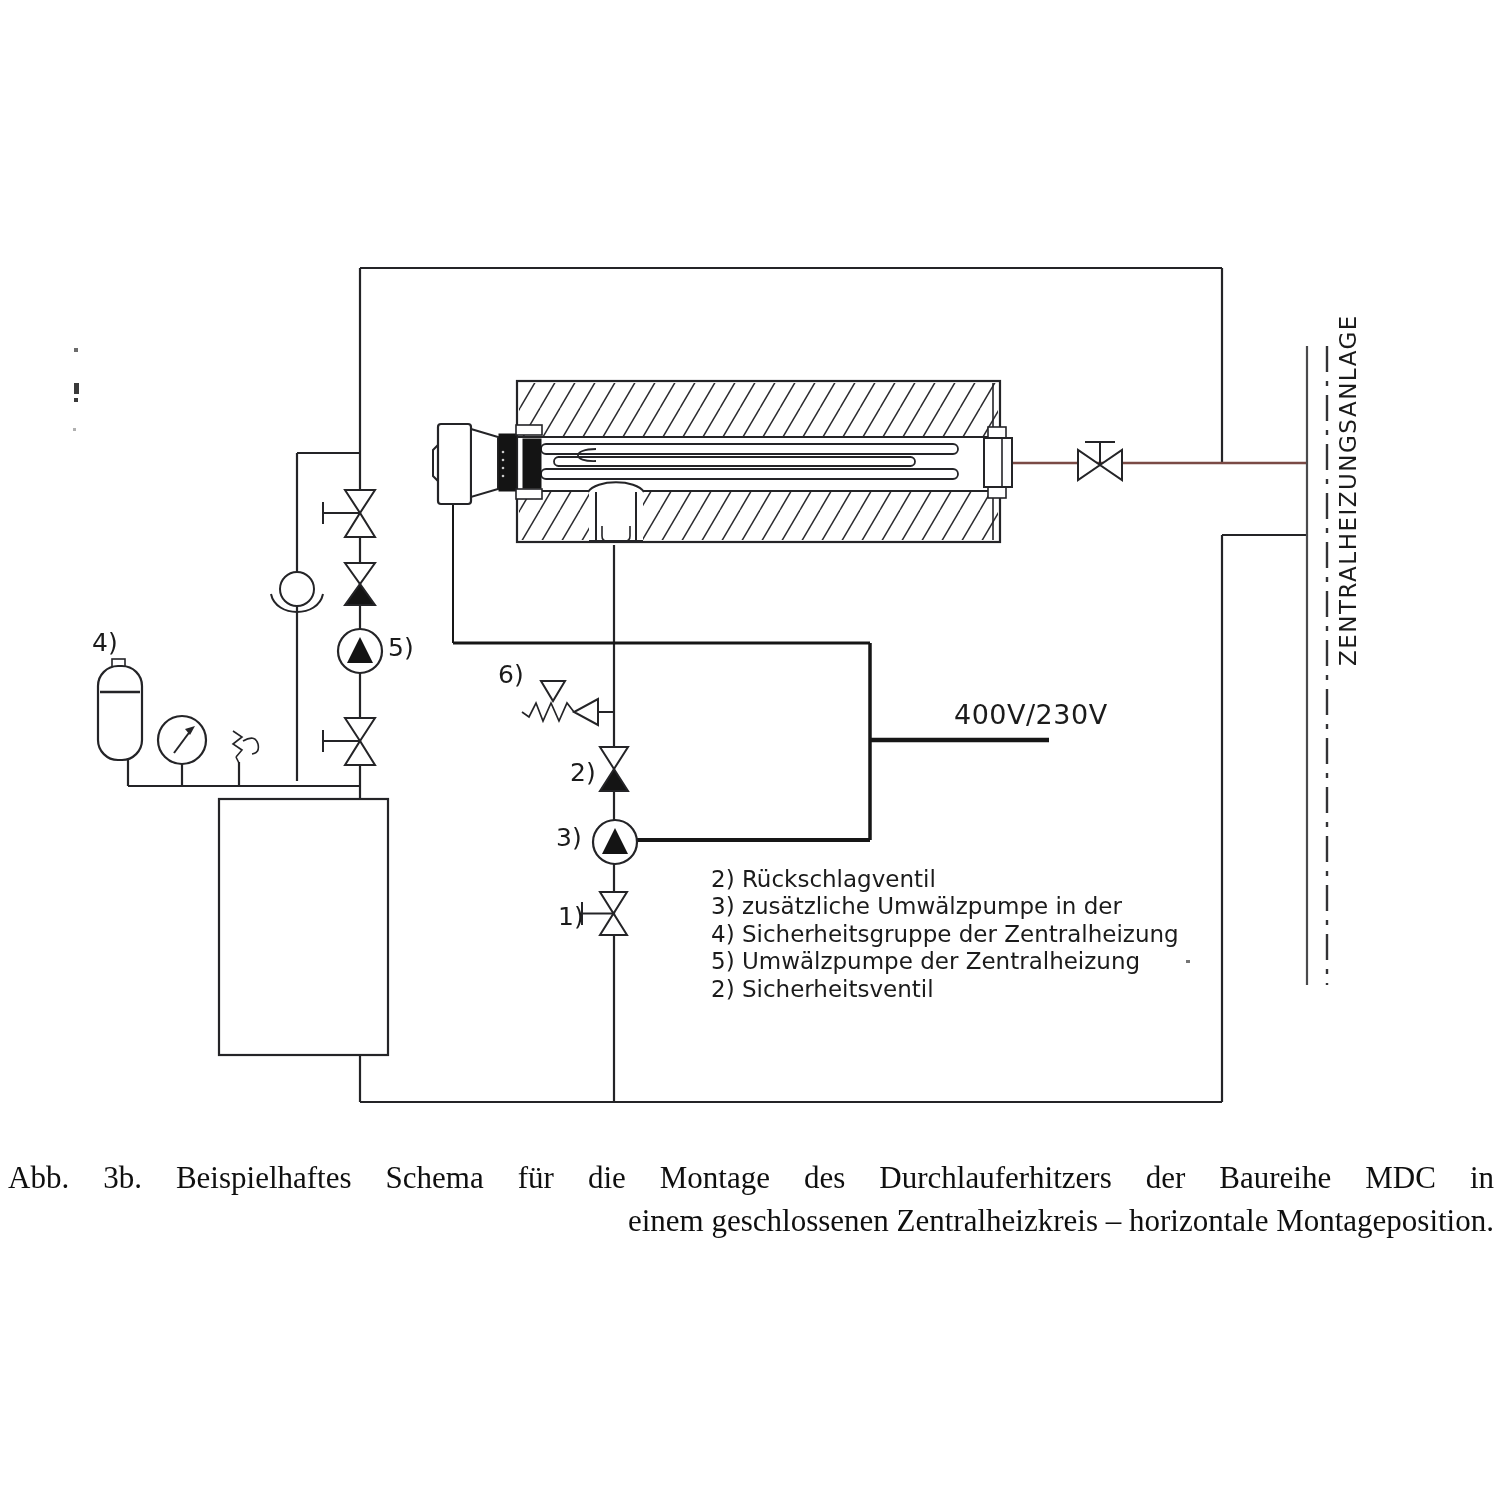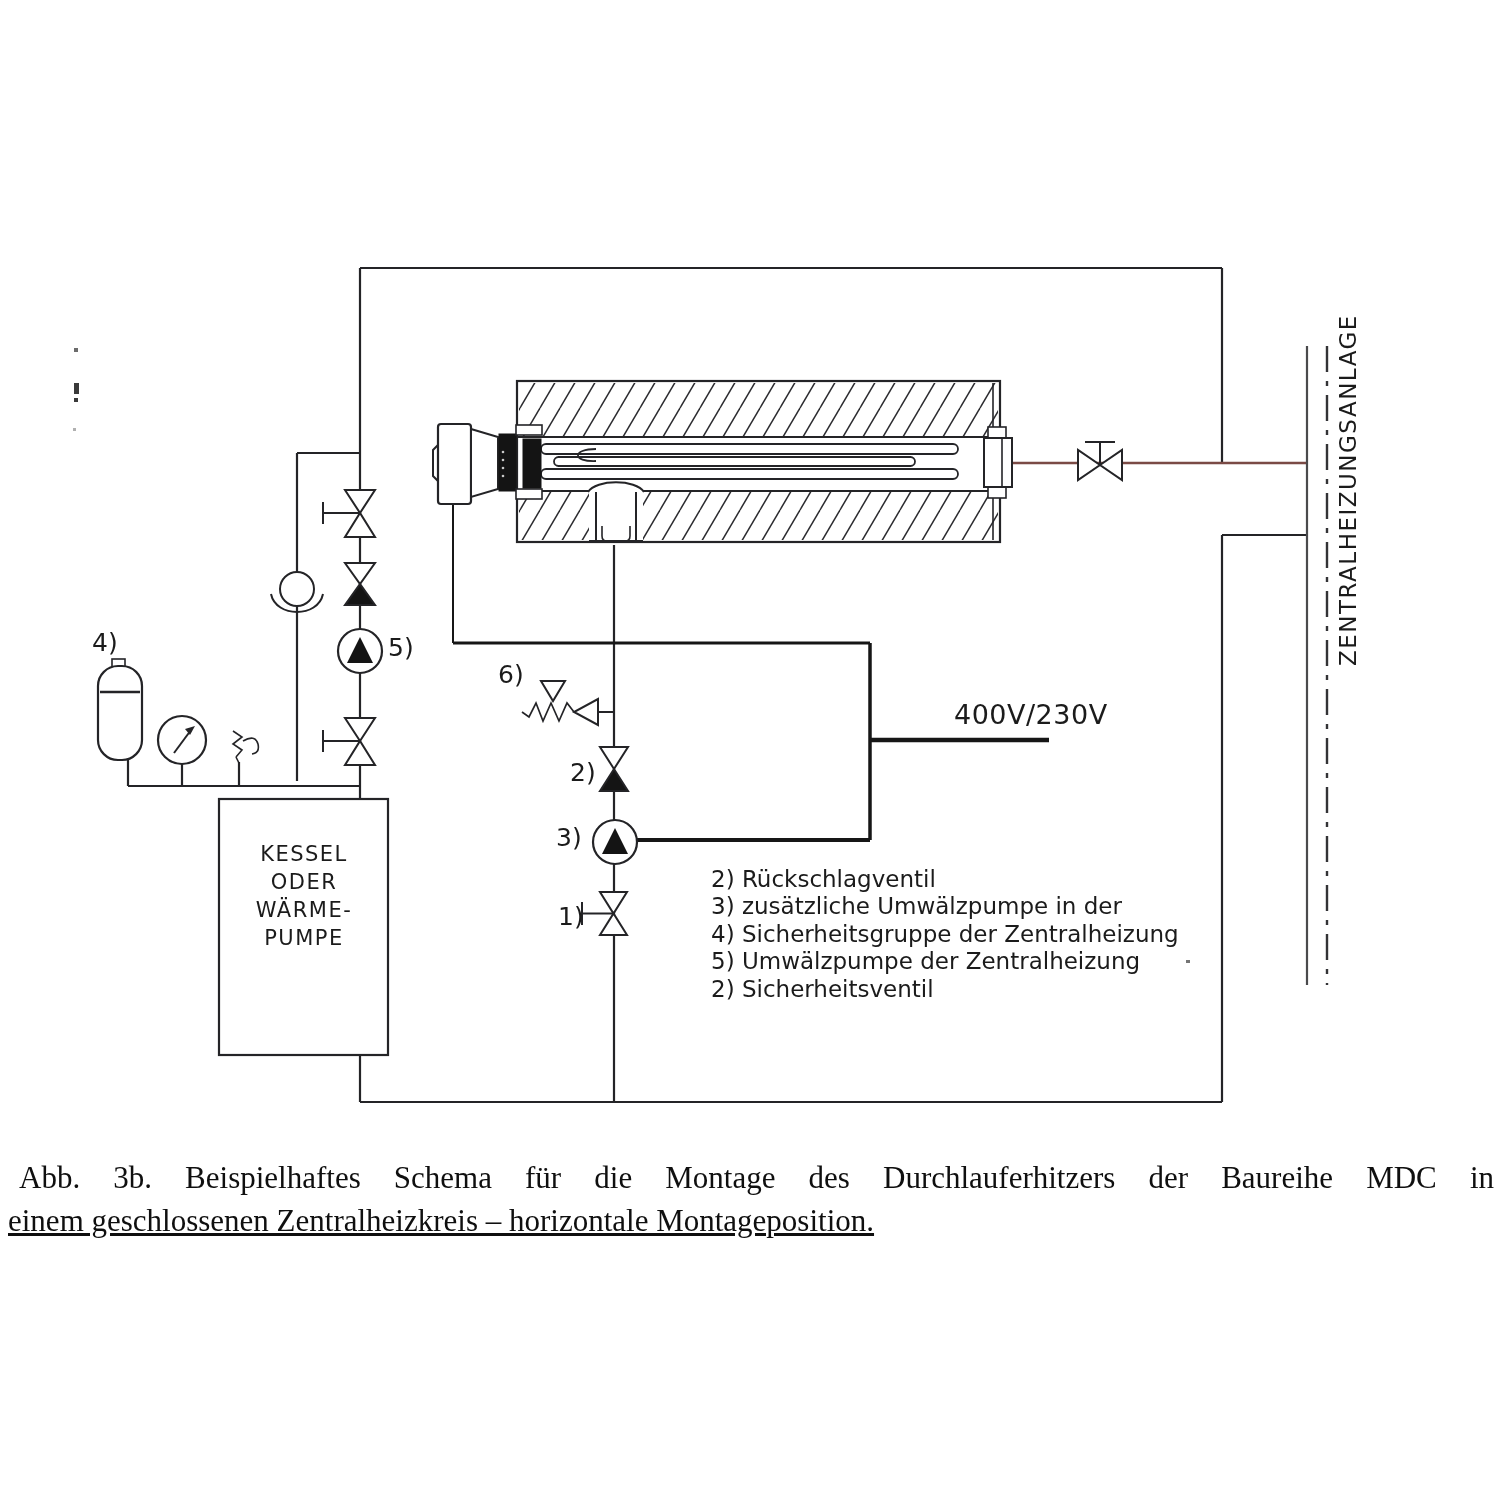--- a/index.html
+++ b/index.html
@@ -25,22 +25,22 @@
   #system-label {
     position:absolute; left:1189px; top:492px; width:320px; height:28px;
     transform:rotate(-90deg); transform-origin:center;
     font-size:23px; letter-spacing:1.5px; text-align:center; white-space:nowrap;
     color:#1b1b1b;
   }
   #caption {
     position:absolute; left:8px; top:1156px; width:1486px;
     font-family:"Liberation Serif", serif; font-size:31px; line-height:43px; color:#0f0f0f;
   }
-  #caption .cap-line-1 { text-align:justify; text-align-last:justify;margin-left:11px; }
-  #caption .cap-line-2 { text-align:left;text-decoration:underline; }
+  #caption .cap-line-1 { text-align:justify; text-align-last:justify; }
+  #caption .cap-line-2 { text-align:right; }
   .speck { position:absolute; background:#3a3a3a; }
 </style>
 </head>
 <body>
 
 <div id="page">
 
   <svg id="schematic-svg" width="1500" height="1500" viewBox="0 0 1500 1500">
     <defs>
       <pattern id="hatch" width="20" height="34" patternUnits="userSpaceOnUse">
@@ -215,26 +215,20 @@
 
   <div class="lbl" style="left:92px; top:628px;">4)</div>
   <div class="lbl" style="left:388px; top:633px;">5)</div>
   <div class="lbl" style="left:498px; top:660px;">6)</div>
   <div class="lbl" style="left:570px; top:758px;">2)</div>
   <div class="lbl" style="left:556px; top:823px;">3)</div>
   <div class="lbl" style="left:558px; top:902px;">1)</div>
 
   <div id="power-label">400V/230V</div>
 
-  <div id="boiler-text">
-    <div>KESSEL</div>
-    <div>ODER</div>
-    <div>WÄRME-</div>
-    <div>PUMPE</div>
-  </div>
 
   <div id="system-label">ZENTRALHEIZUNGSANLAGE</div>
 
   <div id="legend">
     <div>2) Rückschlagventil</div>
     <div>3) zusätzliche Umwälzpumpe in der</div>
     <div>4) Sicherheitsgruppe der Zentralheizung</div>
     <div>5) Umwälzpumpe der Zentralheizung</div>
     <div>2) Sicherheitsventil</div>
   </div>

